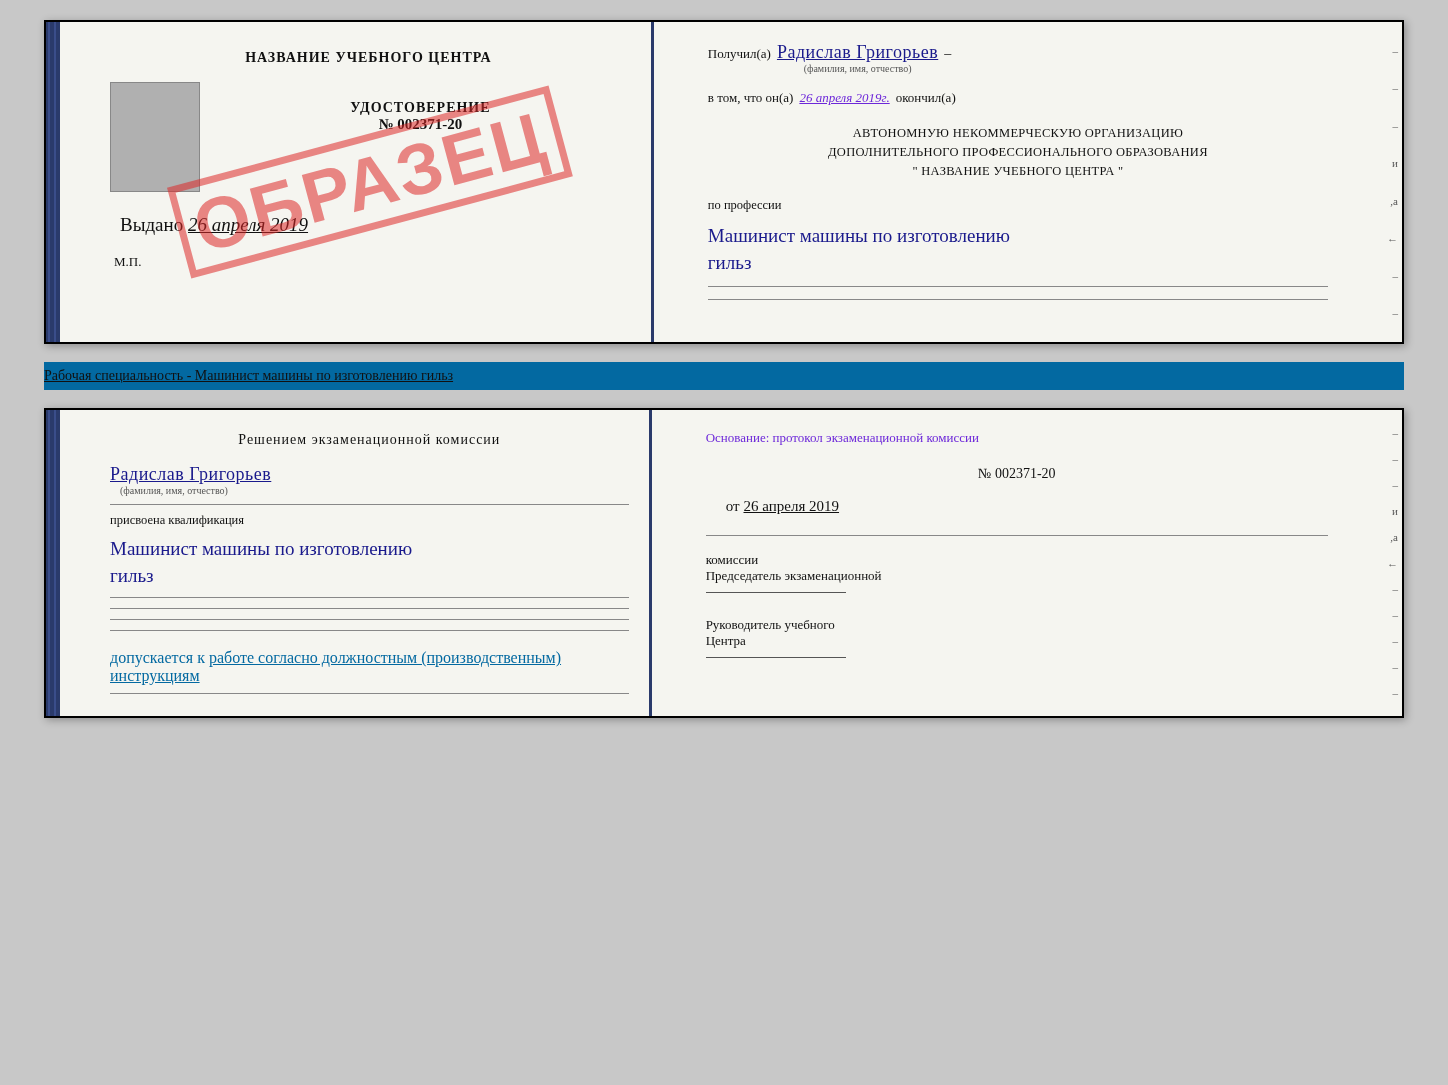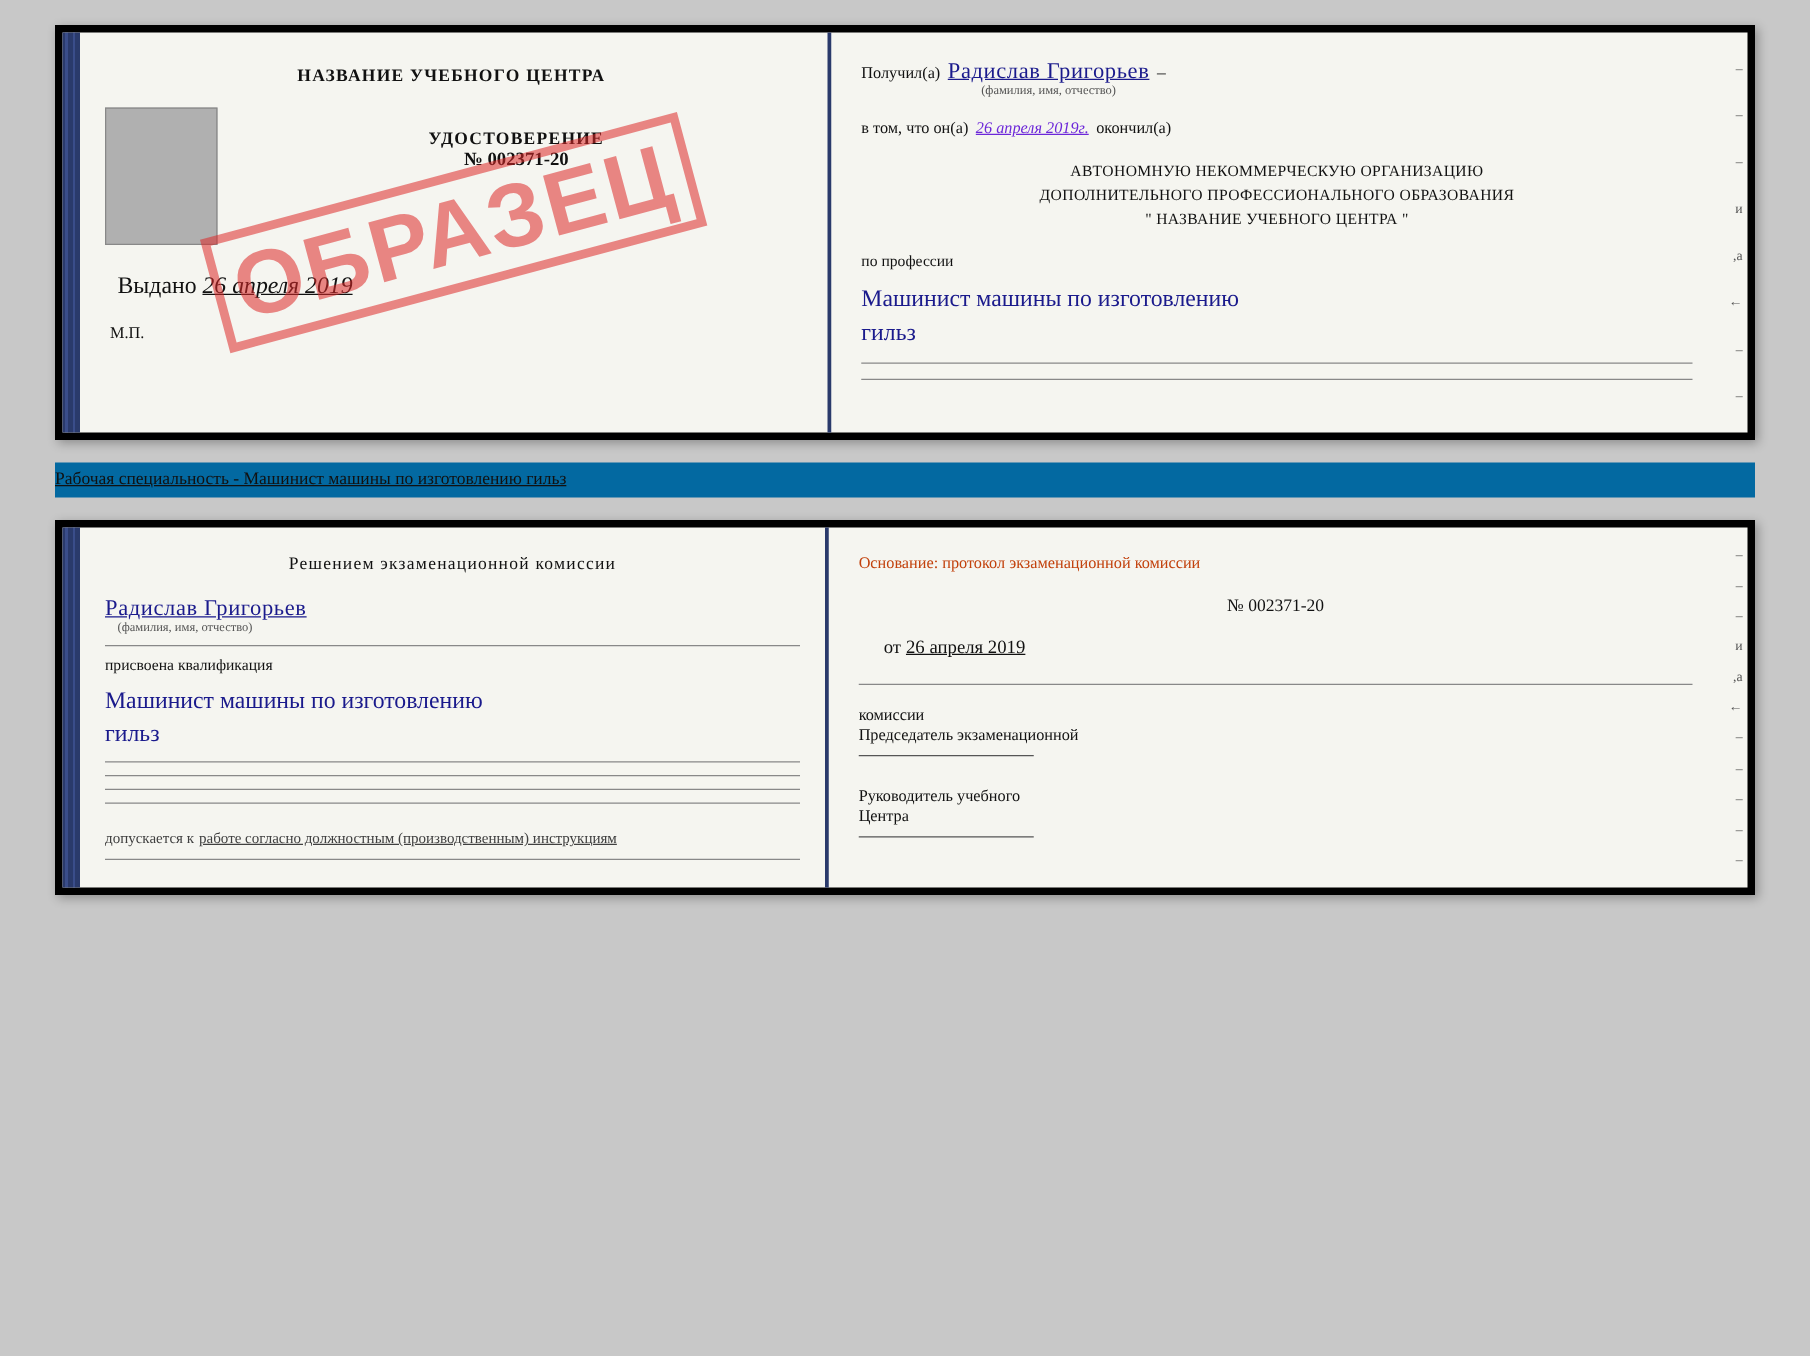--- a/index.html
+++ b/index.html
@@ -11,25 +11,26 @@
       display: flex;
       flex-direction: column;
       align-items: center;
       padding: 20px;
       gap: 18px;
     }
 
     .document-section {
       width: 1360px;
       background: #f5f5f0;
-      border: 6px solid #000000;
+      border: 2px solid #000000;
       display: flex;
       flex-direction: row;
       position: relative;
       box-shadow: 2px 2px 8px rgba(0,0,0,0.3);
+      gap: 30px;
     }
 
     .doc-spine {
       width: 14px;
       background: repeating-linear-gradient(
         90deg,
         #2a3a6b 0px, #2a3a6b 2px,
         #3a4d8a 2px, #3a4d8a 4px,
         #2a3a6b 4px, #2a3a6b 6px
       );
@@ -239,31 +240,31 @@
       color: #111;
       margin-bottom: 4px;
     }
 
     .prisvoena-line {
       font-size: 12.5px;
       color: #111;
     }
 
     .dopuskaetsya-line {
-      font-size: 12px;
-      color: #404040;
+      font-size: 16px;
+      color: #0369a1;
     }
 
     .italic-underline {
       text-decoration: underline;
     }
 
     .osnovanie-block {
       font-size: 13px;
-      color: #c2410c;
+      color: #6d28d9;
       margin-bottom: 4px;
     }
 
     .protocol-number {
       font-size: 14px;
       text-align: center;
       color: #111;
       margin: 8px 0;
     }
 

